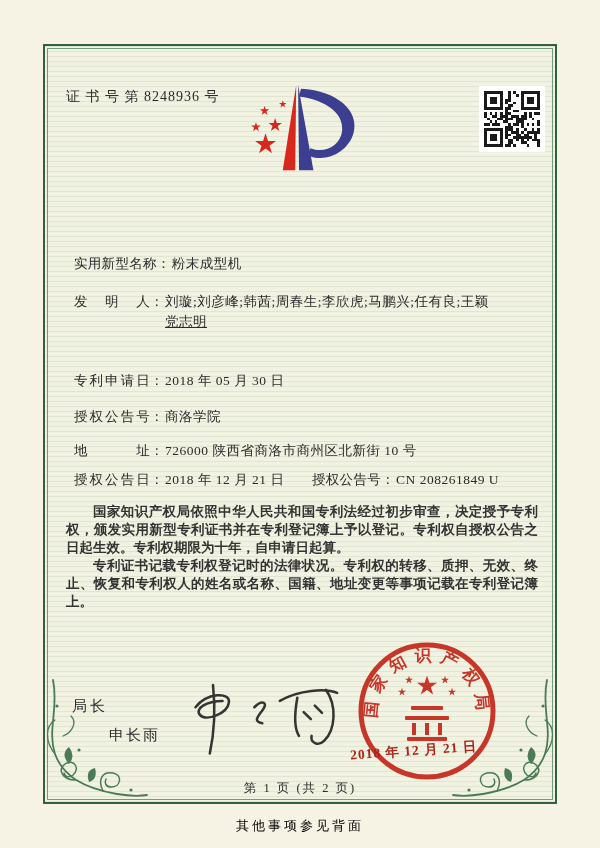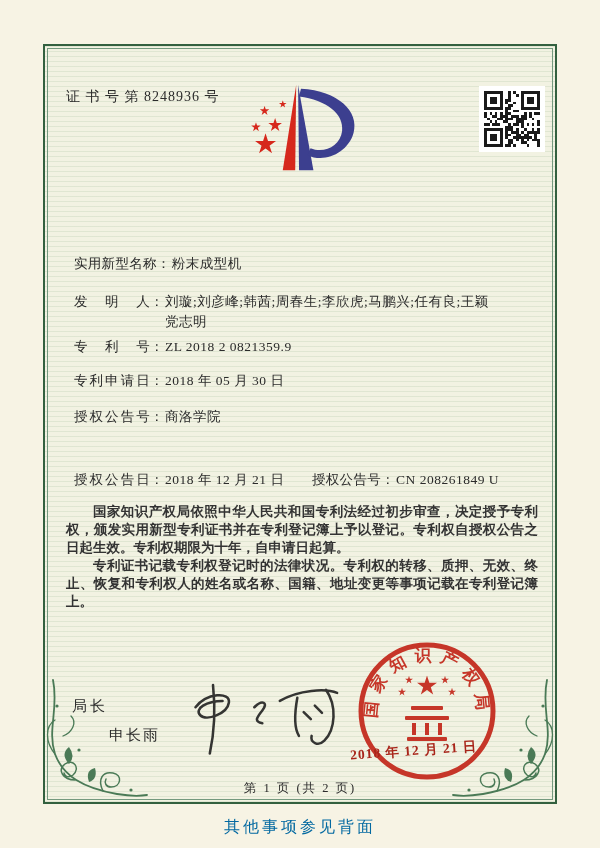--- a/index.html
+++ b/index.html
@@ -36,21 +36,21 @@
   .colon{display:inline-block;width:15px;}
   .val{letter-spacing:0.5px;}
   .paras{
     left:66px;top:503px;width:472px;font-size:13.5px;line-height:18px;
     text-align:justify;color:#333;
   }
   .paras p{margin:0;text-indent:2em;font-weight:bold;}
   .officer-title{left:72px;top:697px;font-size:15px;letter-spacing:3px;}
   .officer-name{left:72px;top:726px;font-size:15px;letter-spacing:2px;margin-left:37px;}
   .page-info{left:43px;top:780px;width:514px;text-align:center;font-size:12.5px;letter-spacing:2px;}
-  .back-note{left:0;top:817px;width:600px;text-align:center;font-size:16px;letter-spacing:3px;color:#0369a1;}
+  .back-note{left:0;top:817px;width:600px;text-align:center;font-size:13px;letter-spacing:3px;color:#000000;}
   .seal-date{
     left:350px;top:742px;font-size:13.5px;color:#a8251a;letter-spacing:1px;
     transform:rotate(-4deg);font-weight:bold;white-space:nowrap;
   }
   svg{display:block;}
 </style>
 </head>
 <body>
 
 <div class="paper">
@@ -253,36 +253,36 @@
   </div>
 
 
   <div class="abs row" style="top:255px;">
     <span class="flabel-auto">实用新型名称</span><span class="colon">：</span><span class="val">粉末成型机</span>
   </div>
 
   <div class="abs row" style="top:293px;">
     <span class="flabel">发明人</span><span class="colon">：</span><span class="val">刘璇;刘彦峰;韩茜;周春生;李欣虎;马鹏兴;任有良;王颖</span>
   </div>
-  <div class="abs row" style="top:313px;left:165px;">
+  <div class="abs row" style="top:313px;left:165px;text-decoration:underline;">
     <span class="val">党志明</span>
   </div>
 
-  <div class="abs row" style="top:338px;">
-    <span class="flabel">专利号</span><span class="colon">：</span><span class="val">ZL 2018 2 0821359.9</span>
-  </div>
 
   <div class="abs row" style="top:372px;">
     <span class="flabel">专利申请日</span><span class="colon">：</span><span class="val">2018 年 05 月 30 日</span>
   </div>
 
   <div class="abs row" style="top:408px;">
     <span class="flabel">授权公告号</span><span class="colon">：</span><span class="val">商洛学院</span>
   </div>
 
+  <div class="abs row" style="top:442px;">
+    <span class="flabel">地址</span><span class="colon">：</span><span class="val">726000 陕西省商洛市商州区北新街 10 号</span>
+  </div>
 
   <div class="abs row" style="top:471px;">
     <span class="flabel">授权公告日</span><span class="colon">：</span><span class="val">2018 年 12 月 21 日</span>
   </div>
   <div class="abs row" style="top:471px;left:312px;">
     <span class="flabel-auto">授权公告号</span><span class="colon">：</span><span class="val">CN 208261849 U</span>
   </div>
 
   <div class="abs paras">
     <p>国家知识产权局依照中华人民共和国专利法经过初步审查，决定授予专利权，颁发实用新型专利证书并在专利登记簿上予以登记。专利权自授权公告之日起生效。专利权期限为十年，自申请日起算。</p>

